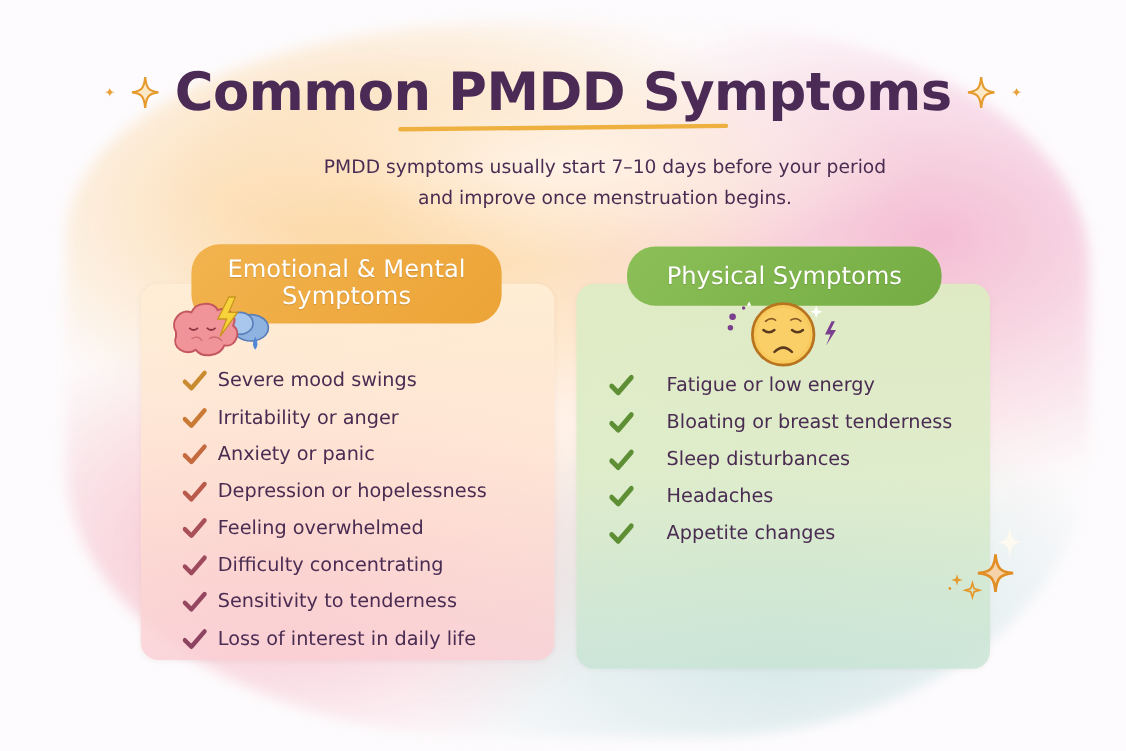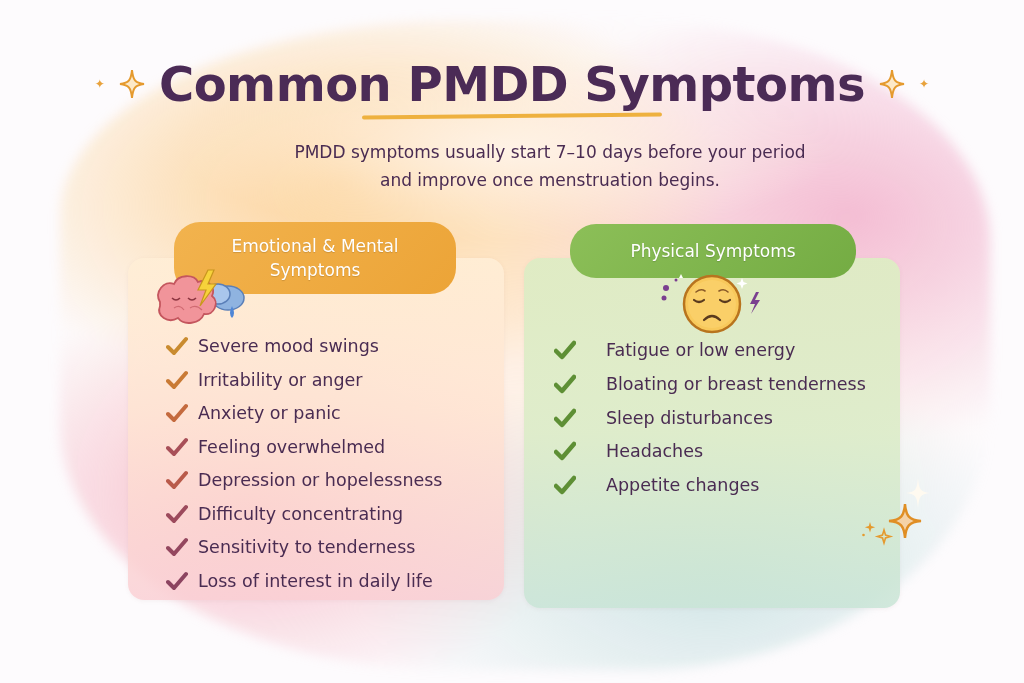--- a/index.html
+++ b/index.html
@@ -51,21 +51,21 @@
     left: 128px; top: 258px; width: 376px; height: 342px;
     background: linear-gradient(180deg, rgba(255,238,214,0.9) 0%, rgba(255,228,210,0.85) 45%, rgba(250,205,210,0.8) 100%);
   }
   .card-right {
     left: 524px; top: 258px; width: 376px; height: 350px;
     background: linear-gradient(180deg, rgba(222,236,196,0.95) 0%, rgba(220,236,200,0.9) 50%, rgba(200,228,214,0.85) 100%);
   }
   .pill {
     position: absolute; border-radius: 26px;
     color: #fff; text-align: center; font-family: "DejaVu Sans", sans-serif;
-    font-size: 17px; font-weight: normal; text-shadow: 0 1px 1px rgba(0,0,0,0.15);
+    font-size: 22px; font-weight: normal; text-shadow: 0 1px 1px rgba(0,0,0,0.15);
     display: flex; align-items: center; justify-content: center;
   }
   .pill-left {
     left: 174px; top: 222px; width: 282px; height: 72px;
     background: linear-gradient(135deg, #f2b34e, #eca437);
     line-height: 24px; flex-direction: column;
   }
   .pill-right {
     left: 570px; top: 224px; width: 286px; height: 54px;
     background: linear-gradient(135deg, #8cbf58, #74ac43);
@@ -135,29 +135,29 @@
     <span>Irritability or anger</span>
   </li>
   <li>
     <svg class="check" viewBox="0 0 22 20">
         <path d="M2 11 L8 17 L20 3" stroke="#c46a3e" stroke-width="4" fill="none" stroke-linecap="round" stroke-linejoin="round"></path>
       </svg>
     <span>Anxiety or panic</span>
   </li>
   <li>
     <svg class="check" viewBox="0 0 22 20">
+        <path d="M2 11 L8 17 L20 3" stroke="#b95a4a" stroke-width="4" fill="none" stroke-linecap="round" stroke-linejoin="round"></path>
+      </svg>
+    <span>Depression or hopelessness</span>
+  </li>
+  <li>
+    <svg class="check" viewBox="0 0 22 20">
         <path d="M2 11 L8 17 L20 3" stroke="#a84f58" stroke-width="4" fill="none" stroke-linecap="round" stroke-linejoin="round"></path>
       </svg>
     <span>Feeling overwhelmed</span>
-  </li>
-  <li>
-    <svg class="check" viewBox="0 0 22 20">
-        <path d="M2 11 L8 17 L20 3" stroke="#b95a4a" stroke-width="4" fill="none" stroke-linecap="round" stroke-linejoin="round"></path>
-      </svg>
-    <span>Depression or hopelessness</span>
   </li>
   <li>
     <svg class="check" viewBox="0 0 22 20">
         <path d="M2 11 L8 17 L20 3" stroke="#9c4a5c" stroke-width="4" fill="none" stroke-linecap="round" stroke-linejoin="round"></path>
       </svg>
     <span>Difficulty concentrating</span>
   </li>
   <li>
     <svg class="check" viewBox="0 0 22 20">
         <path d="M2 11 L8 17 L20 3" stroke="#94475f" stroke-width="4" fill="none" stroke-linecap="round" stroke-linejoin="round"></path>

